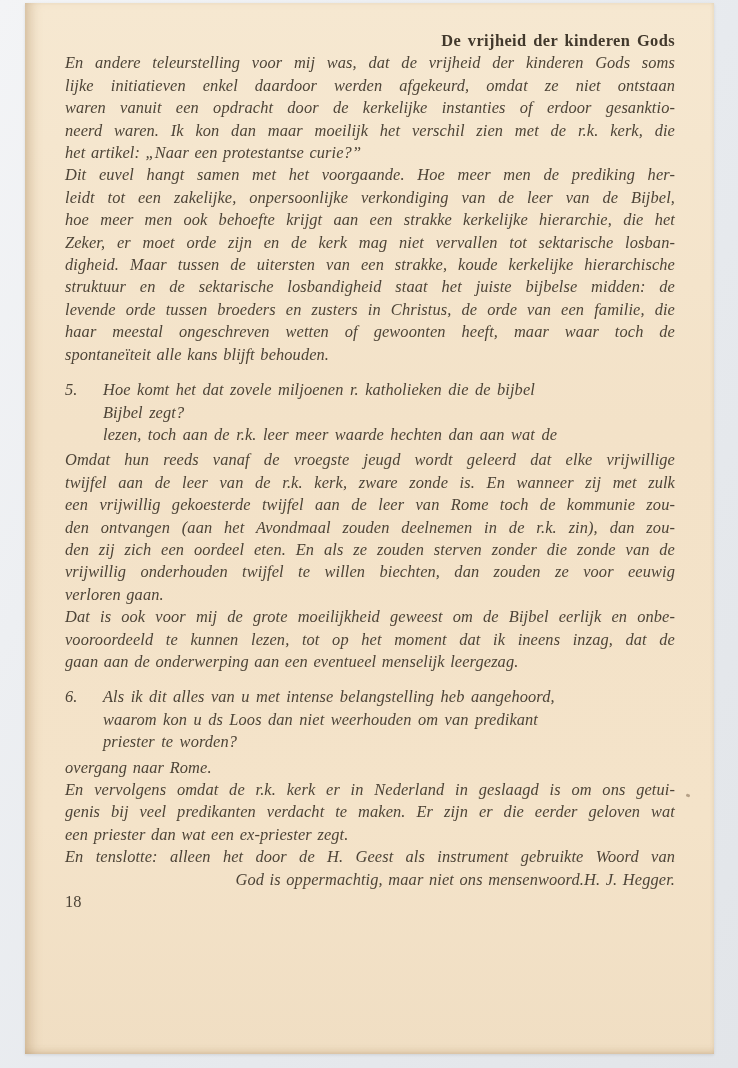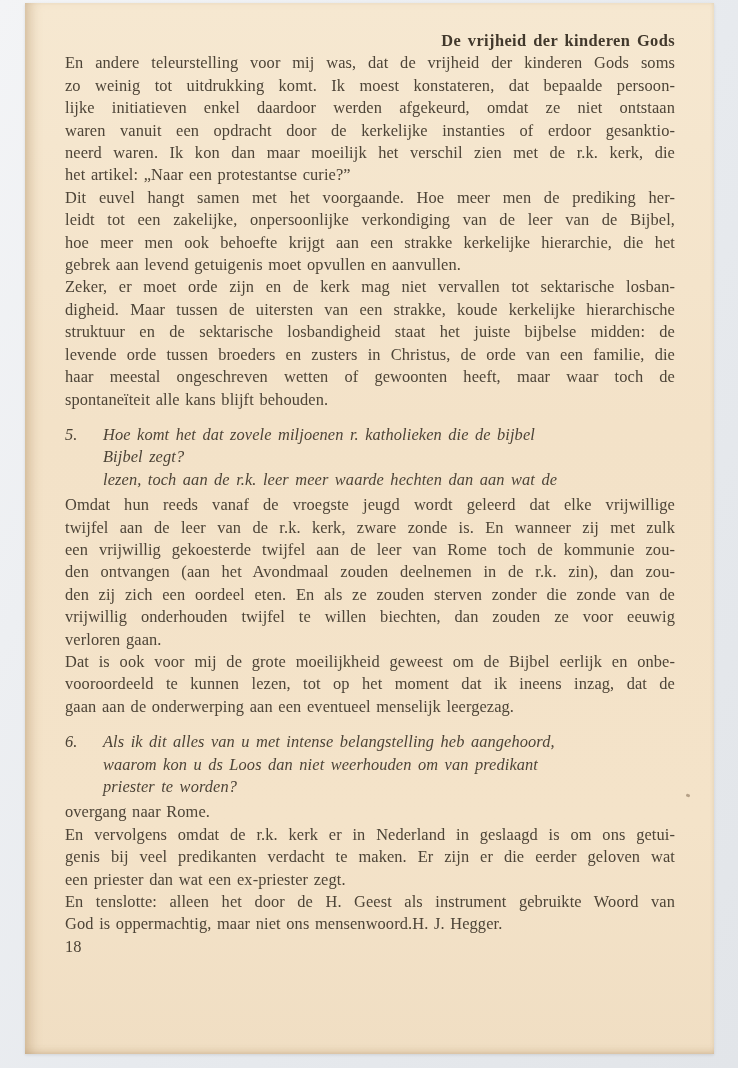--- a/index.html
+++ b/index.html
@@ -45,20 +45,21 @@
   }
   .running-header {
     text-align: right;
     font-weight: bold;
     color: #41382c;
     letter-spacing: 0.4px;
     word-spacing: 2.2px;
   }
   .line {
     text-align: justify;
+    font-style: italic;
   }
   .line.j {
     text-align-last: justify;
   }
   .block.question {
     position: relative;
     padding-left: 38px;
     font-style: italic;
     margin-top: 13px;
     margin-bottom: 3px;
@@ -68,21 +69,21 @@
     text-align-last: left;
     word-spacing: 2.2px;
   }
   .qnum {
     position: absolute;
     left: 0;
     top: 0;
   }
   .line.split {
     display: flex;
-    justify-content: flex-start;
+    justify-content: flex-end;
     text-align: left;
     text-align-last: left;
   }
   .page-number {
     text-align: left;
   }
   .speck {
     position: absolute;
     left: 661px;
     top: 791px;
@@ -97,31 +98,29 @@
 <body>
 
 <div class="scan-bg">
   <div class="book-page">
     <div class="speck"></div>
     <div class="text-area">
       <div class="running-header">De vrijheid der kinderen Gods</div>
       <div>
           <div class="block paragraph">
             <div class="line j">En andere teleurstelling voor mij was, dat de vrijheid der kinderen Gods soms</div>
-            <div class="line j">zo weinig tot uitdrukking komt. Ik moest konstateren, dat bepaalde persoon-</div>
             <div class="line j">lijke initiatieven enkel daardoor werden afgekeurd, omdat ze niet ontstaan</div>
             <div class="line j">waren vanuit een opdracht door de kerkelijke instanties of erdoor gesanktio-</div>
             <div class="line j">neerd waren. Ik kon dan maar moeilijk het verschil zien met de r.k. kerk, die</div>
             <div class="line">het artikel: „Naar een protestantse curie?”</div>
           </div>
           <div class="block paragraph">
             <div class="line j">Dit euvel hangt samen met het voorgaande. Hoe meer men de prediking her-</div>
             <div class="line j">leidt tot een zakelijke, onpersoonlijke verkondiging van de leer van de Bijbel,</div>
             <div class="line j">hoe meer men ook behoefte krijgt aan een strakke kerkelijke hierarchie, die het</div>
-            <div class="line">gebrek aan levend getuigenis moet opvullen en aanvullen.</div>
           </div>
           <div class="block paragraph">
             <div class="line j">Zeker, er moet orde zijn en de kerk mag niet vervallen tot sektarische losban-</div>
             <div class="line j">digheid. Maar tussen de uitersten van een strakke, koude kerkelijke hierarchische</div>
             <div class="line j">struktuur en de sektarische losbandigheid staat het juiste bijbelse midden: de</div>
             <div class="line j">levende orde tussen broeders en zusters in Christus, de orde van een familie, die</div>
             <div class="line j">haar meestal ongeschreven wetten of gewoonten heeft, maar waar toch de</div>
             <div class="line">spontaneïteit alle kans blijft behouden.</div>
           </div>
           <div class="block question">

